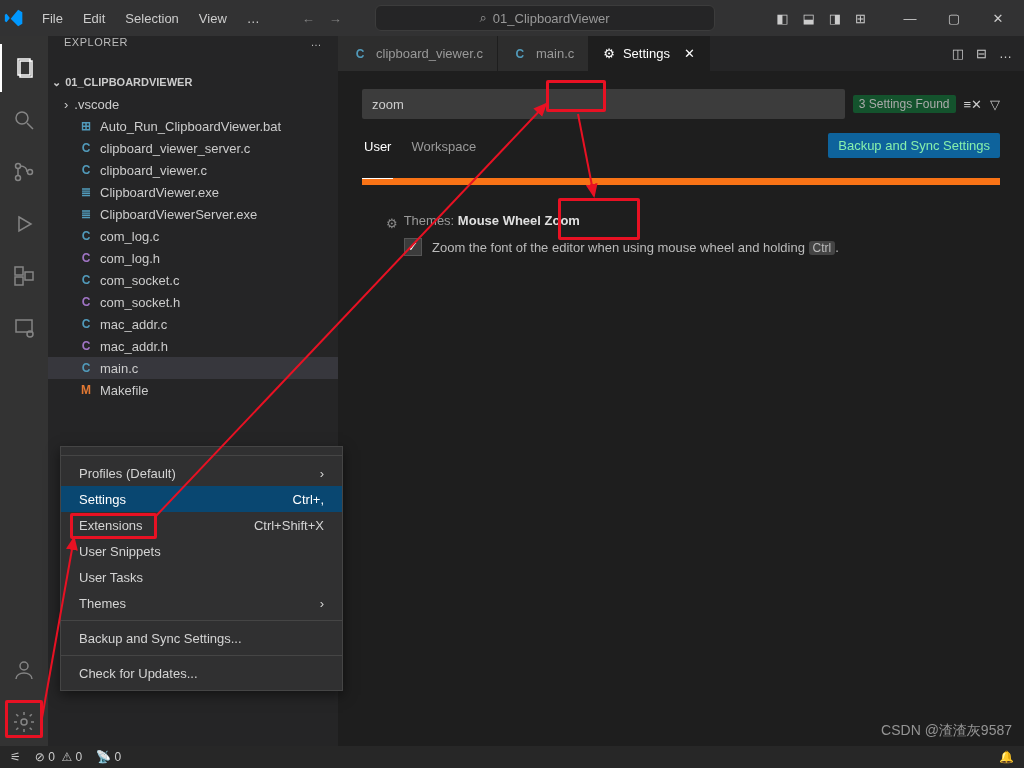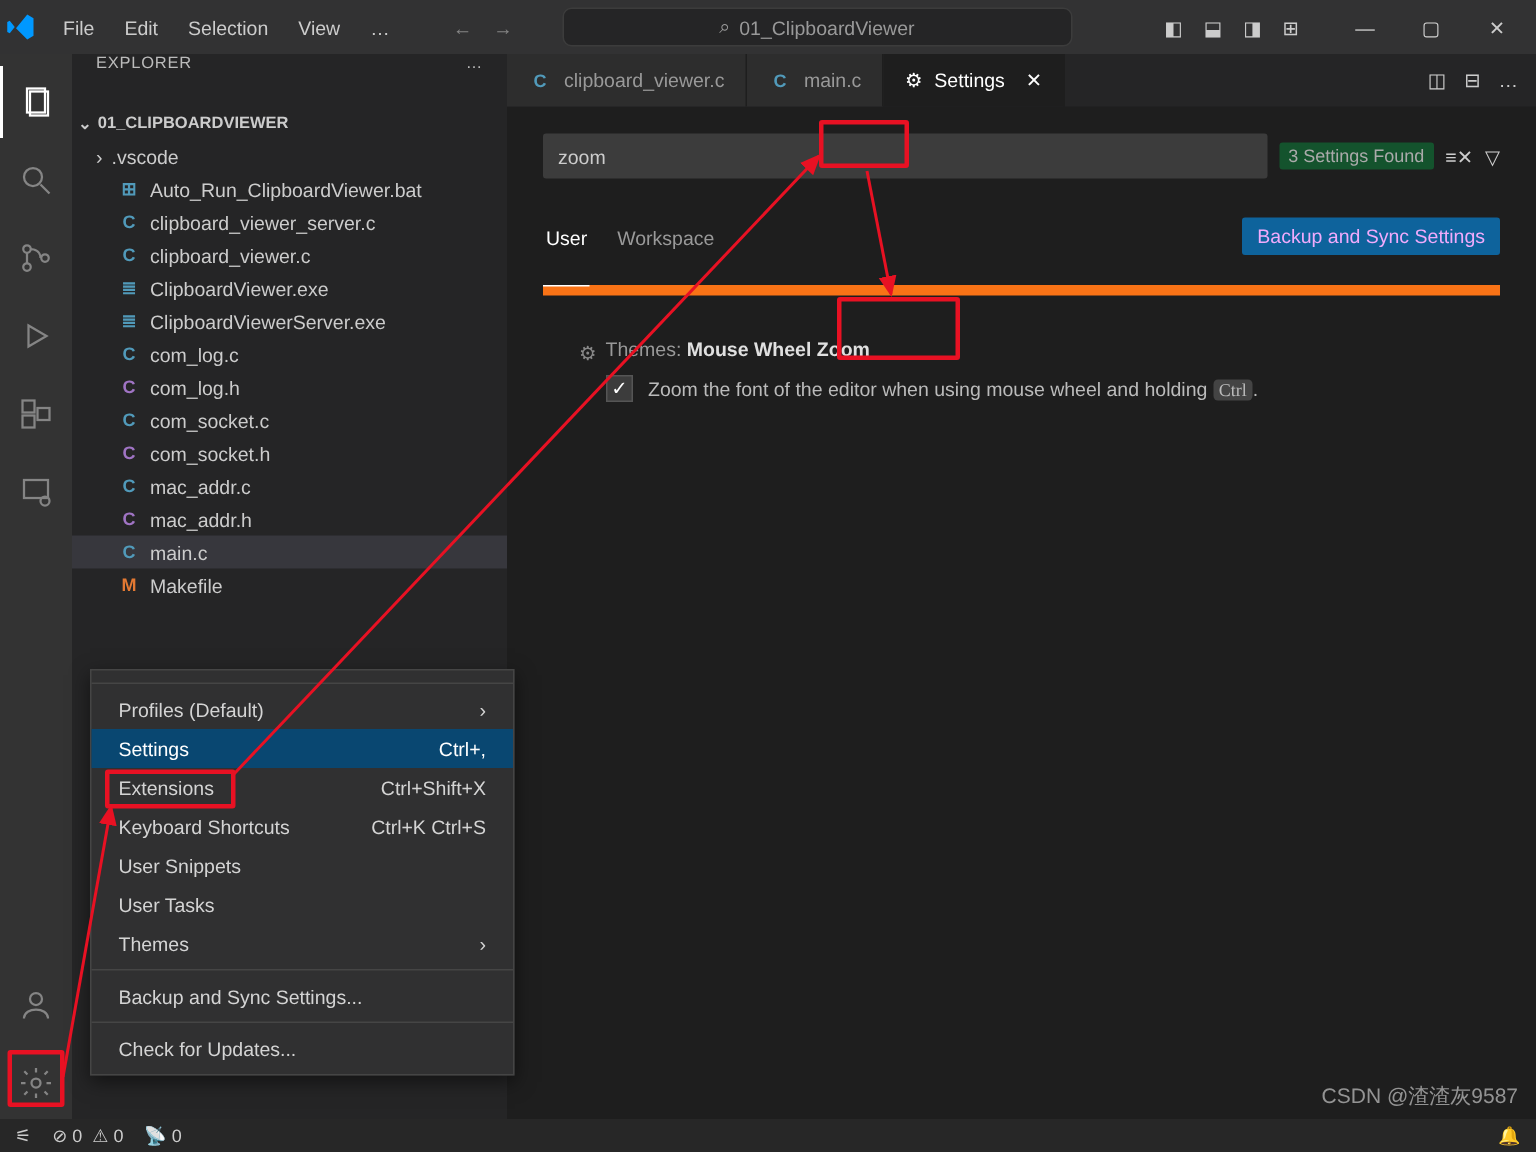--- a/index.html
+++ b/index.html
@@ -30,34 +30,34 @@
 .ic-h{color:#a074c4}
 .ic-m{color:#e37933}
 .ic-bat{color:#519aba}
 .ic-exe{color:#519aba}
 .editor-area{flex:1;display:flex;flex-direction:column;background:#1e1e1e}
 .tabs{height:35px;background:#252526;display:flex;align-items:stretch}
 .tab{padding:0 14px;display:flex;align-items:center;gap:8px;background:#2d2d2d;color:#999;border-right:1px solid #1e1e1e;font-size:13px}
 .tab.active{background:#1e1e1e;color:#fff}
 .tab-actions{margin-left:auto;display:flex;align-items:center;gap:12px;padding:0 12px;color:#ccc}
 .settings-pane{flex:1;padding:18px 24px;display:flex;flex-direction:column}
-.settings-search-row{display:flex;align-items:center;gap:8px;margin-bottom:26px}
+.settings-search-row{display:flex;align-items:center;gap:8px;margin-bottom:14px}
 .settings-search{flex:1;height:30px;background:#3c3c3c;border:none;color:#ccc;padding:0 10px;font-size:13px;border-radius:2px;outline:none}
 .found-badge{background:#14532d;color:#aaa;font-size:12px;padding:2px 6px;border-radius:2px}
 .scope-row{display:flex;gap:16px;border-bottom:7px solid #f97316;margin-bottom:18px}
 .scope{padding:6px 2px 8px;color:#999;font-size:13px;border-bottom:1px solid transparent;margin-bottom:-1px}
 .scope.active{color:#fff;border-bottom:1px solid #fff}
-.sync-btn{margin-left:auto;background:#0e639c;color:#f0abfc;padding:5px 10px;border-radius:2px;font-size:13px;margin-bottom:20px}
+.sync-btn{margin-left:auto;background:#0e639c;color:#86efac;padding:5px 10px;border-radius:2px;font-size:13px;margin-bottom:20px}
 .setting-block{padding:10px 0 10px 24px}
 .setting-title{font-size:13px;color:#ccc;margin-bottom:6px}
 .setting-title .cat{color:#999}
 .setting-title .name{color:#e0e0e0;font-weight:600}
 .setting-body{display:flex;gap:10px;align-items:flex-start;color:#bbb;font-size:13px;line-height:1.5}
 .checkbox{width:18px;height:18px;background:#3c3c3c;border:1px solid #555;display:flex;align-items:center;justify-content:center;color:#fff;font-size:13px;flex-shrink:0}
-kbd{background:#444;border-radius:3px;padding:0 4px;font-family:Liberation Serif, serif;font-size:12px}
+kbd{background:#444;border-radius:3px;padding:0 4px;font-family:Liberation Sans, sans-serif;font-size:12px}
 .gear-left{color:#888;margin-right:6px}
 .statusbar{height:22px;background:#272727;display:flex;align-items:center;padding:0 10px;gap:14px;font-size:12px;color:#ccc}
 .context-menu{position:absolute;left:60px;top:446px;width:283px;background:#303031;border:1px solid #454545;box-shadow:0 4px 12px rgba(0,0,0,0.5);z-index:50;padding:4px 0}
 .cm-item{height:26px;display:flex;align-items:center;justify-content:space-between;padding:0 18px;color:#d4d4d4;font-size:13px}
 .cm-item.highlight{background:#094771;color:#fff}
 .cm-sep{height:1px;background:#454545;margin:4px 0}
 .annot{position:absolute;border:3px solid #e81123;z-index:100;pointer-events:none;border-radius:2px}
 svg.arrow{position:absolute;z-index:99;pointer-events:none}
 .watermark{position:absolute;right:12px;bottom:28px;color:#bbb;font-size:14px;opacity:0.75;z-index:200}
 .chev{color:#ccc}
@@ -289,24 +289,20 @@
     </div>
     <div class="cm-item highlight">
       <span>Settings</span>
       <span>Ctrl+,</span>
     </div>
     <div class="cm-item">
       <span>Extensions</span>
       <span>Ctrl+Shift+X</span>
     </div>
     <div class="cm-item">
-      <span>Keyboard Shortcuts</span>
-      <span>Ctrl+K Ctrl+S</span>
-    </div>
-    <div class="cm-item">
       <span>User Snippets</span>
     </div>
     <div class="cm-item">
       <span>User Tasks</span>
     </div>
     <div class="cm-item">
       <span>Themes</span>
       <span>›</span>
     </div>
     <div class="cm-sep"></div>

